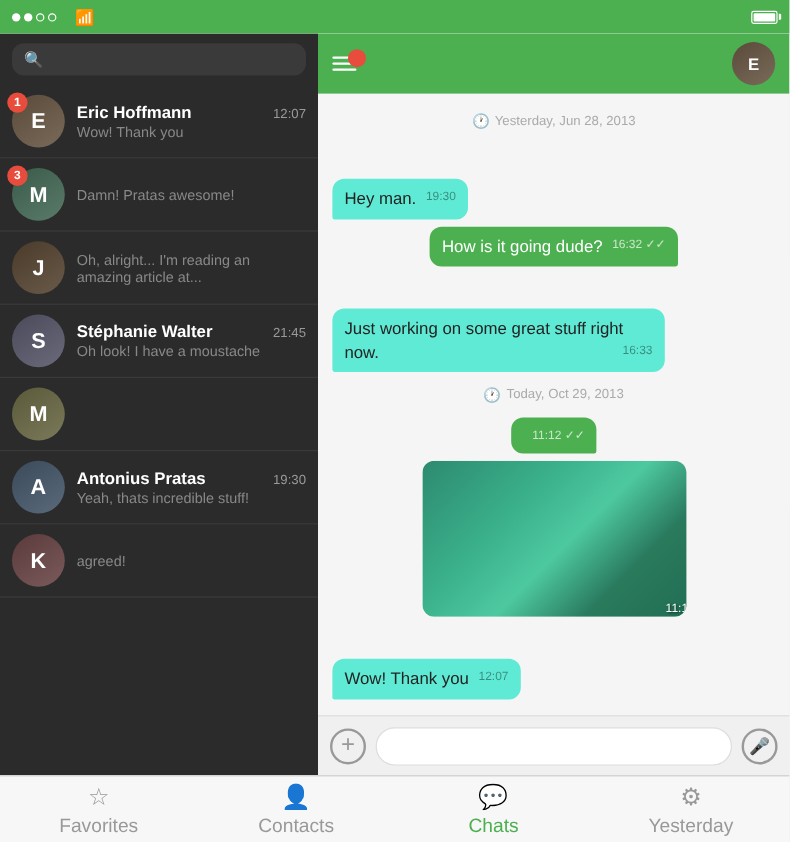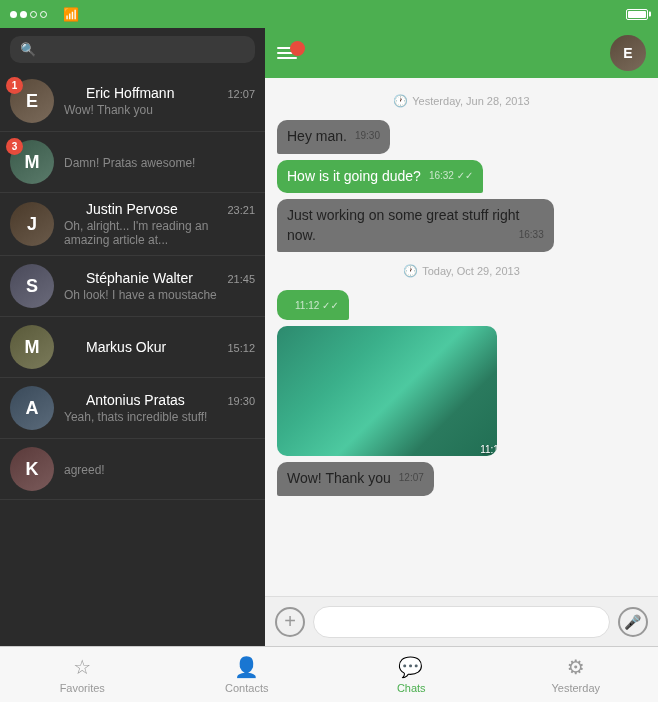--- a/index.html
+++ b/index.html
@@ -158,22 +158,21 @@
       min-width: 0;
     }
     .chat-name-row {
       display: flex;
       justify-content: space-between;
       align-items: baseline;
     }
     .chat-name {
       color: #ffffff;
       font-size: 14px;
-      font-weight: 400;
-      margin-left: 22px;
+      font-weight: 700;
     }
     .chat-time {
       color: #999;
       font-size: 11px;
       flex-shrink: 0;
     }
     .chat-preview {
       color: #888;
       font-size: 12px;
       white-space: nowrap;
@@ -264,33 +263,34 @@
       justify-content: center;
       gap: 4px;
     }
     .date-divider .clock-icon {
       font-size: 12px;
     }
     .msg-row {
       display: flex;
     }
     .msg-row.incoming { justify-content: flex-start; }
-    .msg-row.outgoing { justify-content: flex-start; }
+    .msg-row.outgoing { justify-content: center; }
     .bubble {
       max-width: 75%;
       padding: 7px 10px;
       border-radius: 10px;
       font-size: 14px;
       line-height: 1.4;
       position: relative;
     }
     .bubble.incoming {
-      background: #737373;
+      background: #5eead4;
       color: #222;
       border-bottom-left-radius: 2px;
+      margin-top: 29px;
     }
     .bubble.outgoing {
       background: #4CAF50;
       color: white;
       border-bottom-right-radius: 2px;
     }
     .bubble .msg-time {
       font-size: 10px;
       color: rgba(0,0,0,0.4);
       margin-left: 8px;
@@ -386,21 +386,21 @@
       cursor: pointer;
       gap: 3px;
     }
     .tab-item.active .tab-label { color: #4CAF50; }
     .tab-item.active .tab-icon { color: #4CAF50; }
     .tab-icon {
       font-size: 20px;
       color: #999;
     }
     .tab-label {
-      font-size: 11px;
+      font-size: 16px;
       color: #999;
     }
 
     
     .av-eric    { background: linear-gradient(145deg, #5a4a3a, #7a6a5a); }
     .av-mike    { background: linear-gradient(145deg, #3a5a4a, #5a7a6a); }
     .av-justin  { background: linear-gradient(145deg, #4a3a2a, #6a5a4a); }
     .av-steph   { background: linear-gradient(145deg, #4a4a5a, #6a6a7a); }
     .av-markus  { background: linear-gradient(145deg, #5a5a3a, #7a7a5a); }
     .av-ant     { background: linear-gradient(145deg, #3a4a5a, #5a6a7a); }
@@ -482,48 +482,40 @@
           </div>
           <div class="chat-info">
             <div class="chat-preview multiline">Damn! Pratas awesome!</div>
           </div>
         </div>
         <div class="chat-item">
           <div class="avatar-wrap">
             <div class="avatar-face av-justin">J</div>
           </div>
           <div class="chat-info">
-            <div class="chat-name-row">
-              <span class="chat-name">Justin Pervose</span>
-              <span class="chat-time">23:21</span>
-            </div>
             <div class="chat-preview multiline">Oh, alright... I'm reading an amazing article at...</div>
           </div>
         </div>
         <div class="chat-item">
           <div class="avatar-wrap">
             <div class="avatar-face av-steph">S</div>
           </div>
           <div class="chat-info">
             <div class="chat-name-row">
               <span class="chat-name">Stéphanie Walter</span>
               <span class="chat-time">21:45</span>
             </div>
             <div class="chat-preview multiline">Oh look! I have a moustache</div>
           </div>
         </div>
         <div class="chat-item">
           <div class="avatar-wrap">
             <div class="avatar-face av-markus">M</div>
           </div>
           <div class="chat-info">
-            <div class="chat-name-row">
-              <span class="chat-name">Markus Okur</span>
-              <span class="chat-time">15:12</span>
-            </div>
           </div>
         </div>
         <div class="chat-item">
           <div class="avatar-wrap">
             <div class="avatar-face av-ant">A</div>
           </div>
           <div class="chat-info">
             <div class="chat-name-row">
               <span class="chat-name">Antonius Pratas</span>
               <span class="chat-time">19:30</span>

